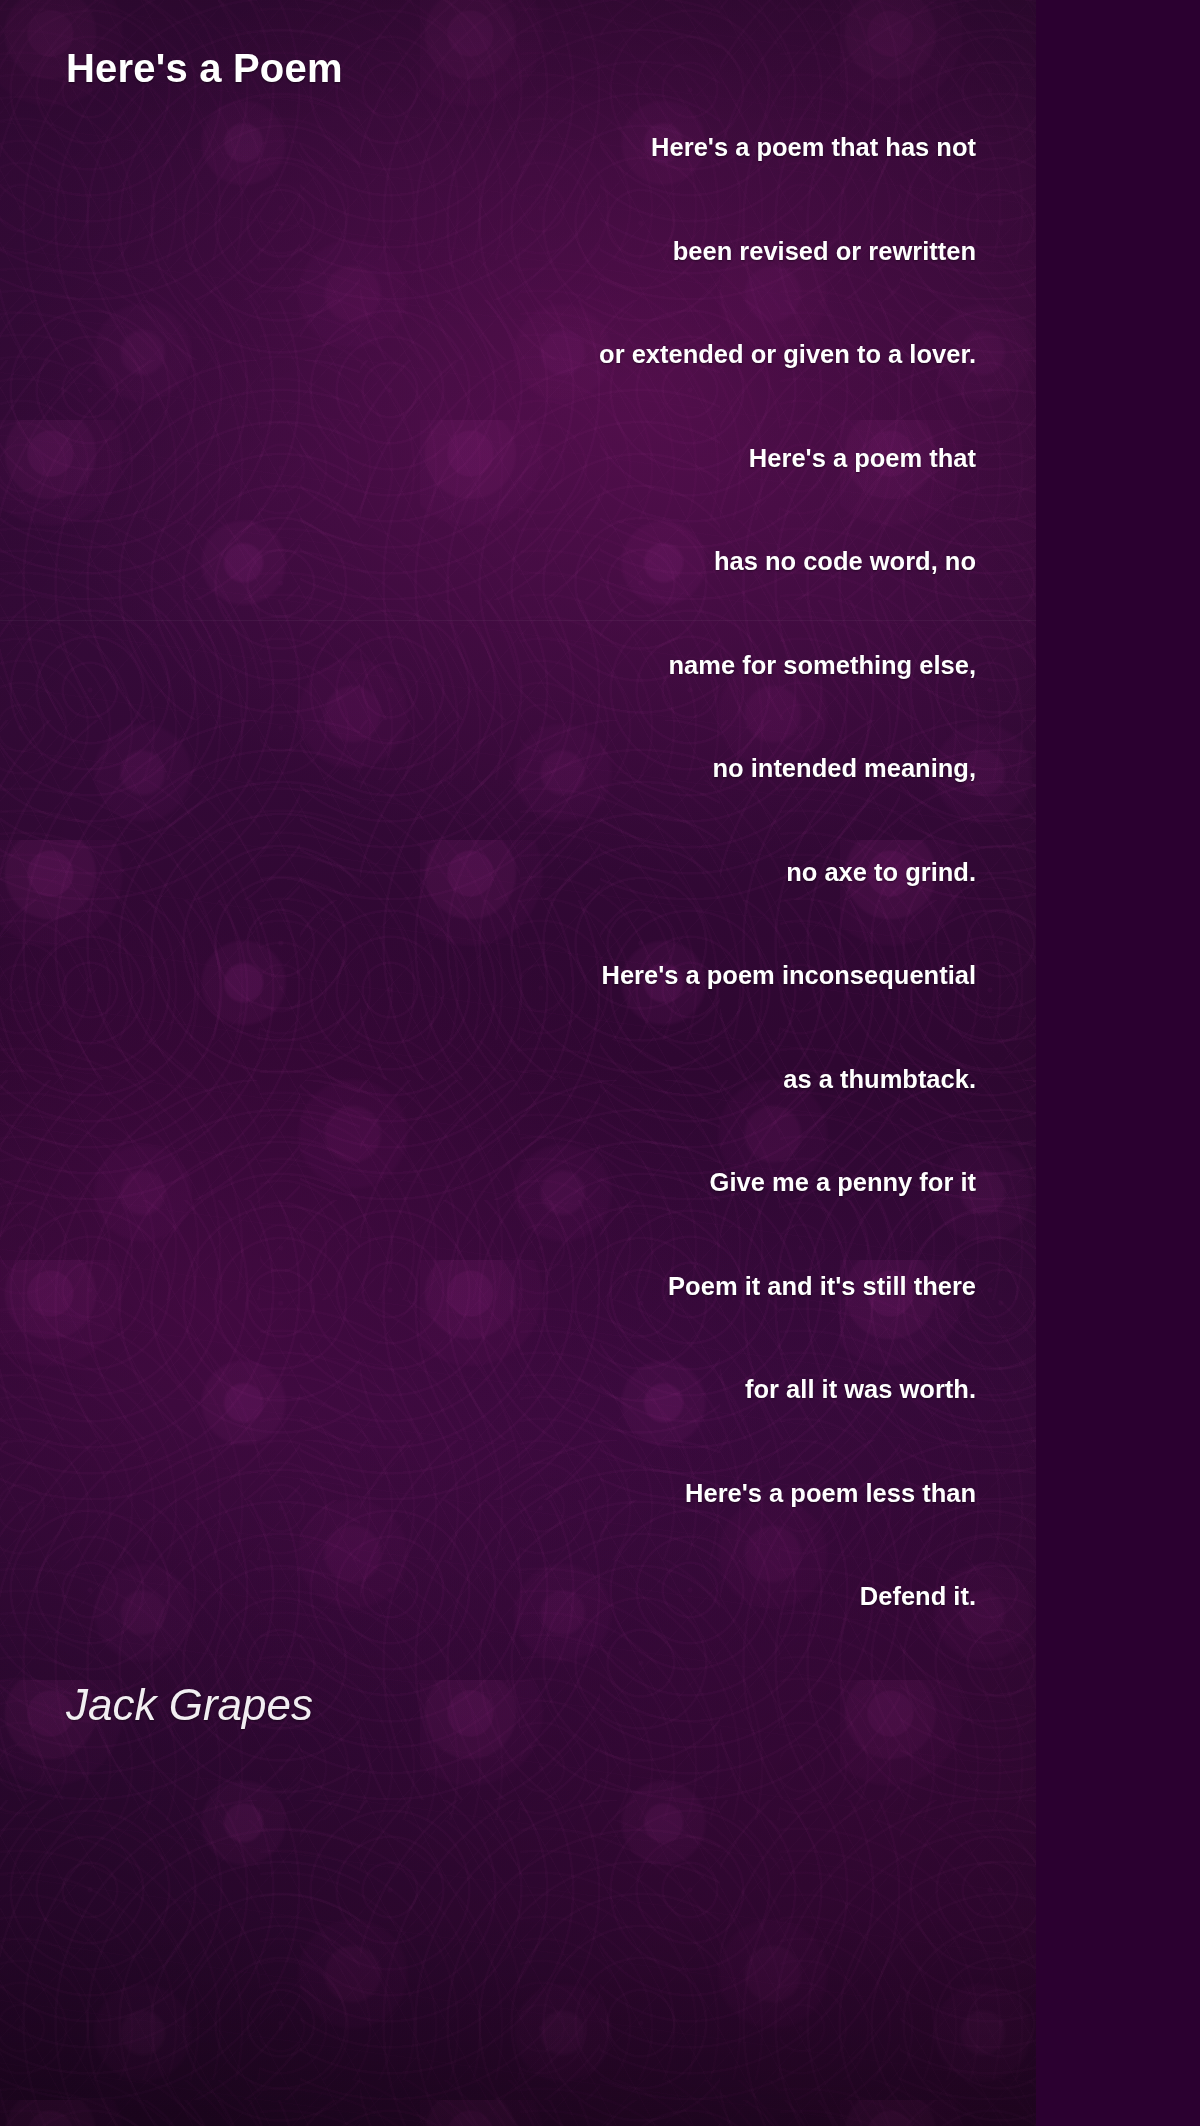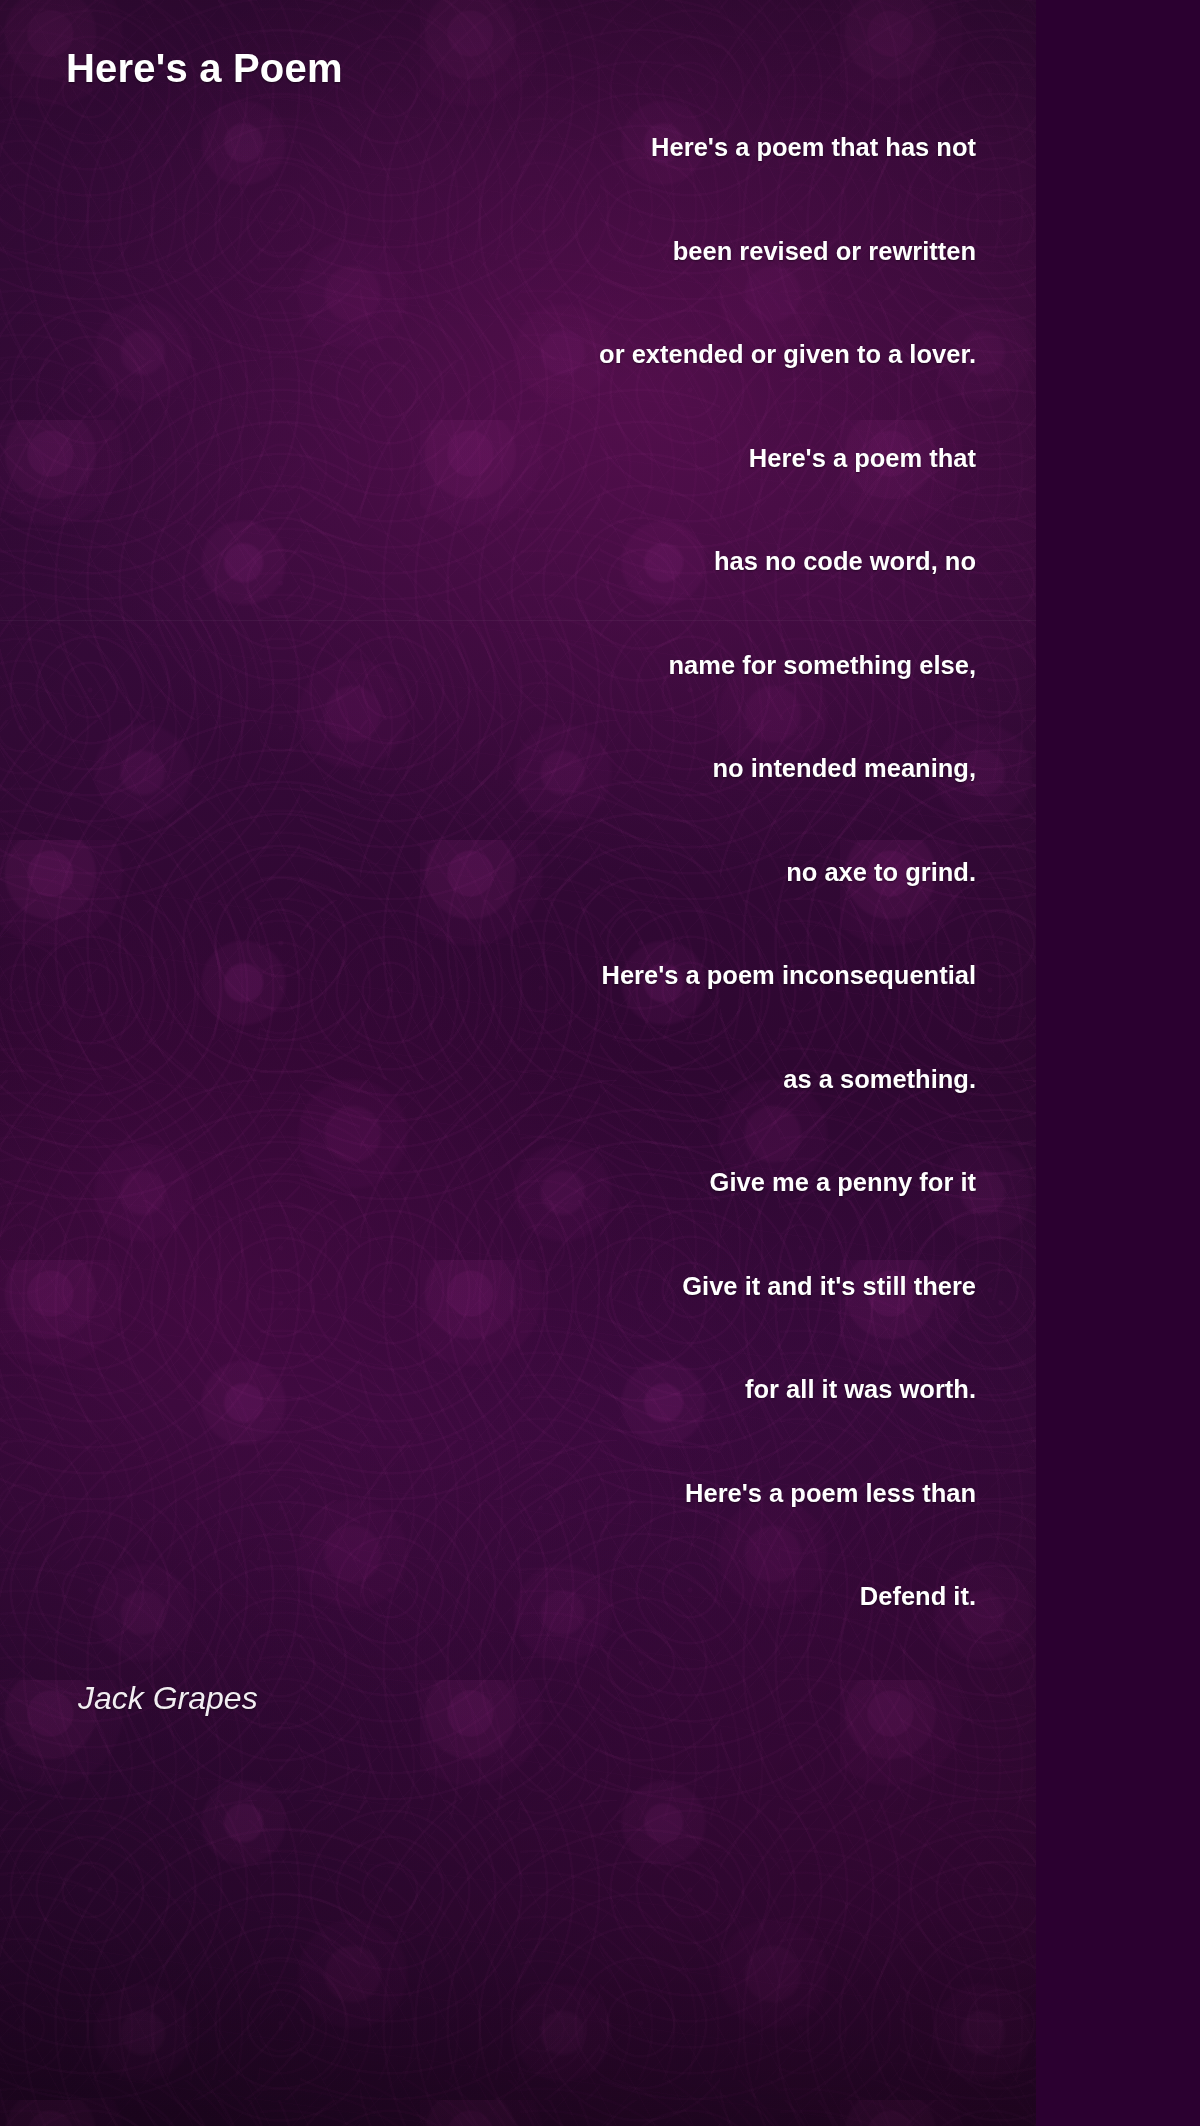--- a/index.html
+++ b/index.html
@@ -102,24 +102,24 @@
     text-shadow: 0 1px 2px rgba(0,0,0,0.45);
     white-space: pre;
     text-align: right;
   }
   .poem-line:last-of-type {
     margin-bottom: 70px;
     margin-top: 28px;
   }
   .author {
     color: #f2eef2;
-    font-size: 32px;
+    font-size: 44px;
     font-style: italic;
     font-weight: normal;
-    margin: 12px;
+    margin: 0;
     text-shadow: 0 1px 2px rgba(0,0,0,0.45);
   }
 </style>
 </head>
 <body>
 
 <div class="page">
 
   <div class="bg-layer bg-base"></div>
   <div class="bg-layer bg-swirl-a"></div>
@@ -135,23 +135,23 @@
     <div class="poem-body">
       <p class="poem-line">Here's a poem that has not</p>
       <p class="poem-line">been revised or rewritten</p>
       <p class="poem-line">or extended or given to a lover.</p>
       <p class="poem-line">Here's a poem that</p>
       <p class="poem-line">has no code word, no</p>
       <p class="poem-line">name for something else,</p>
       <p class="poem-line">no intended meaning,</p>
       <p class="poem-line">no axe to grind.</p>
       <p class="poem-line">Here's a poem inconsequential</p>
-      <p class="poem-line">as a something.</p>
+      <p class="poem-line">as a thumbtack.</p>
       <p class="poem-line">Give me a penny for it</p>
-      <p class="poem-line">Give it and it's still there</p>
+      <p class="poem-line">Poem it and it's still there</p>
       <p class="poem-line">for all it was worth.</p>
       <p class="poem-line">Here's a poem less than</p>
       <p class="poem-line">Defend it.</p>
     </div>
 
     <p class="author">Jack Grapes</p>
 
   </div>
 </div>
 

